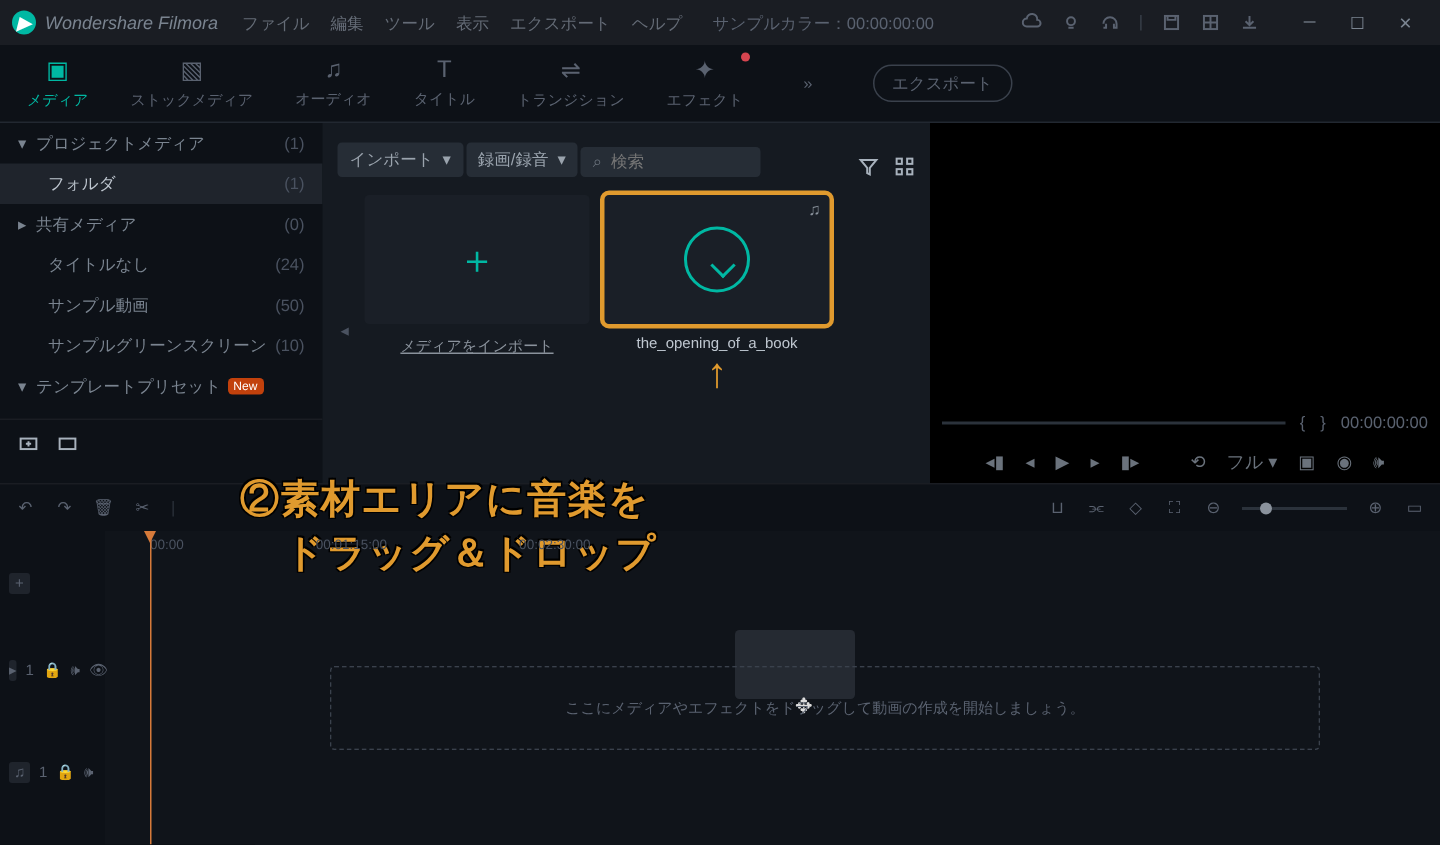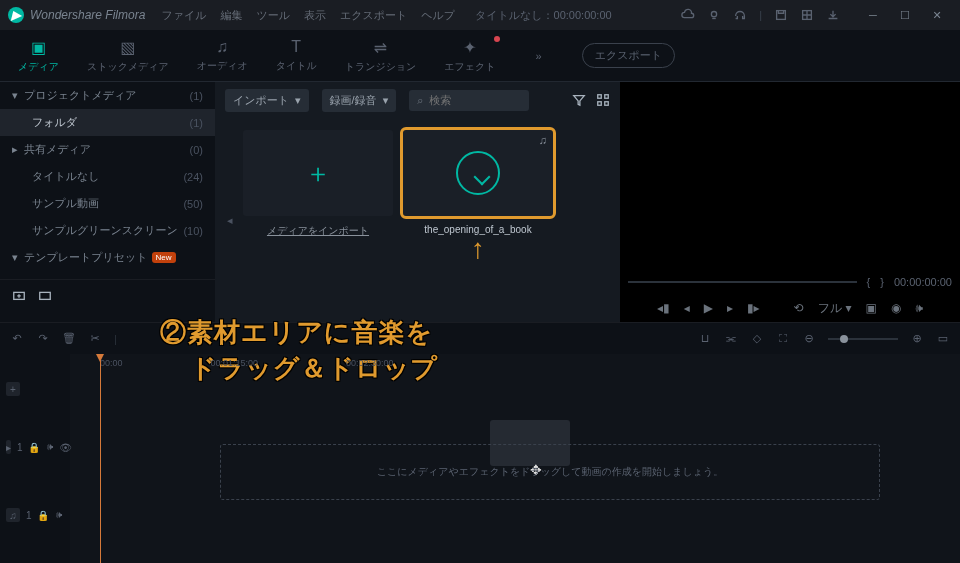--- a/index.html
+++ b/index.html
@@ -24,21 +24,21 @@
   .main { display:flex; height:240px; }
   .side { width:215px; background:#0d1117; }
   .sitem { display:flex; align-items:center; padding:6px 12px; font-size:11px; color:#7a8490; cursor:pointer;}
   .sitem .arr { width:12px; }
   .sitem .cnt { margin-left:auto; color:#4a5260;}
   .sitem.sel { background:#1f242c; color:#bfc7d0;}
   .sitem.ind { padding-left:32px;}
   .new-badge { background:#c2410c; color:#fff; font-size:8px; padding:1px 4px; border-radius:3px; margin-left:4px;}
   .sbot { display:flex; gap:12px; padding:8px 12px; margin-top:8px; border-top:1px solid #1a1d23;}
   .center { flex:1; background:#151a21; display:flex; flex-direction:column;}
-  .tbar { height:36px; display:flex; align-items:center; gap:13px; padding:0 10px;}
+  .tbar { height:36px; display:flex; align-items:flex-end; gap:2px; padding:0 10px;}
   .ddl { background:#262d36; border-radius:3px; padding:4px 8px; font-size:11px; color:#9aa3ad; display:flex; align-items:center; gap:6px; cursor:pointer;}
   .srch { background:#262d36; border-radius:3px; padding:4px 8px; font-size:11px; color:#6a727c; display:flex; align-items:center; gap:6px; flex:0 0 120px;}
   .srch input { background:none;border:none;outline:none;color:#9aa3ad;font-size:11px;width:80px;}
   .tbar-r { margin-left:auto; display:flex; gap:10px;}
   .grid { flex:1; display:flex; gap:10px; padding:12px; }
   .card { width:150px; display:flex; flex-direction:column; align-items:center; }
   .thumb { width:150px; height:86px; background:#1a1f27; border-radius:3px; display:flex; align-items:center; justify-content:center; position:relative;}
   .plus { font-size:26px; color:#00b8a3; font-weight:300;}
   .importlbl { margin-top:8px; font-size:10px; color:#8a929c;text-decoration:underline;}
   .card.hl .thumb { outline:3px solid #e09a2e; }
@@ -80,21 +80,21 @@
     <span>Wondershare Filmora</span>
   </div>
   <div class="menu">
     <span>ファイル</span>
     <span>編集</span>
     <span>ツール</span>
     <span>表示</span>
     <span>エクスポート</span>
     <span>ヘルプ</span>
   </div>
-  <div class="title">タイトルなし：00:00:00:00</div>
+  <div class="title">サンプルカラー：00:00:00:00</div>
   <div class="hdr-r">
     <span class="ticon">
         <svg viewBox="0 0 16 16">
           <path d="M4 11a3 3 0 010-6 4 4 0 018 1 2.5 2.5 0 010 5z"></path>
         </svg>
       </span>
     <span class="ticon" style="color:#d6a33a">
         <svg viewBox="0 0 16 16">
           <circle cx="8" cy="7" r="3"></circle>
           <path d="M6 12h4"></path>

